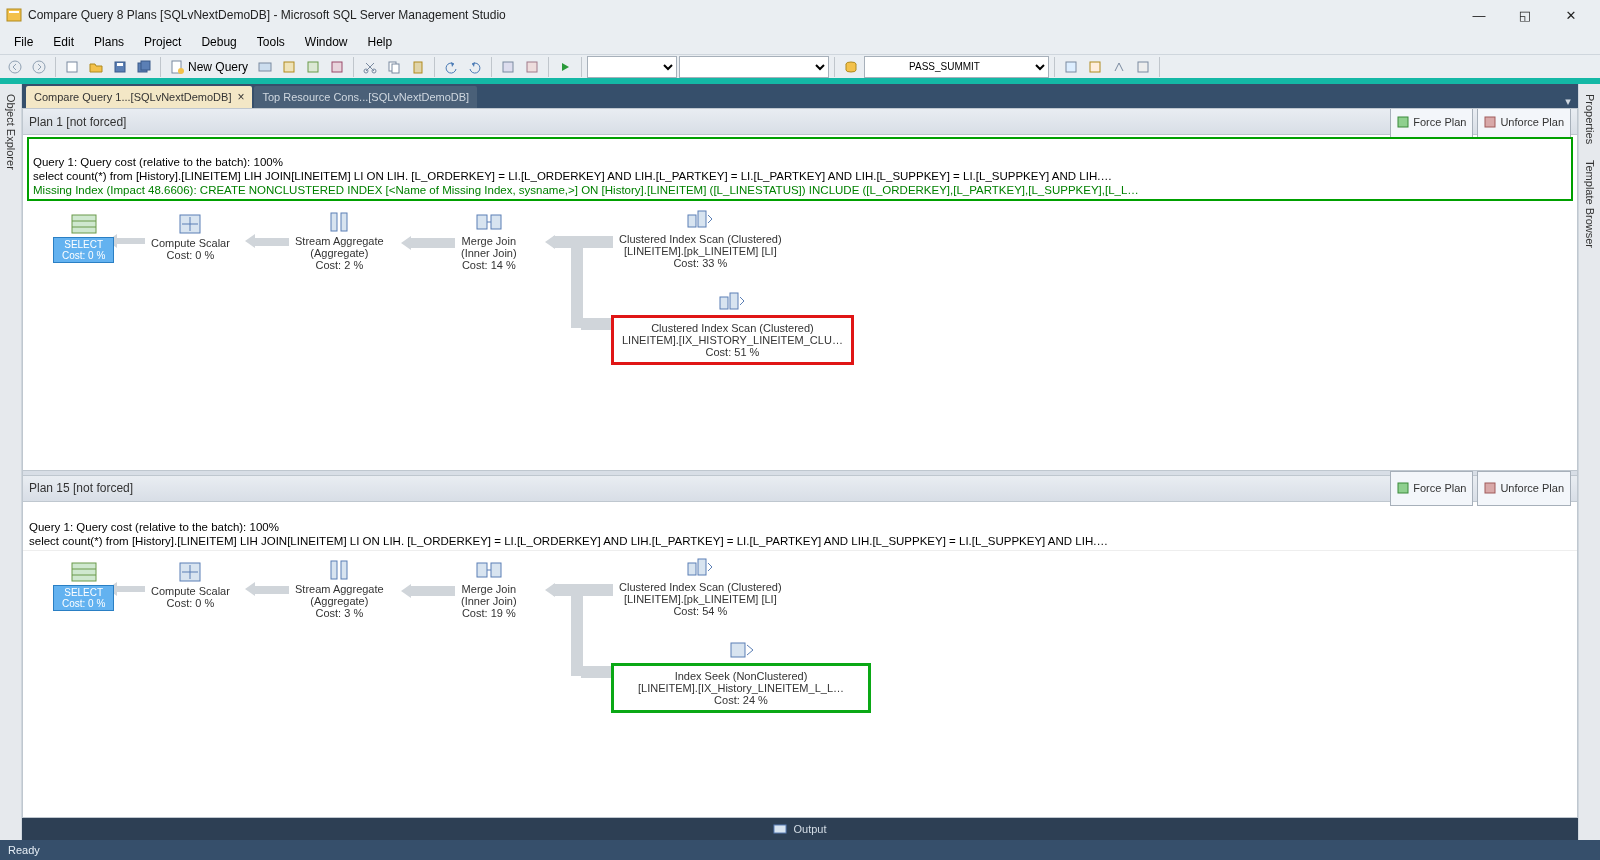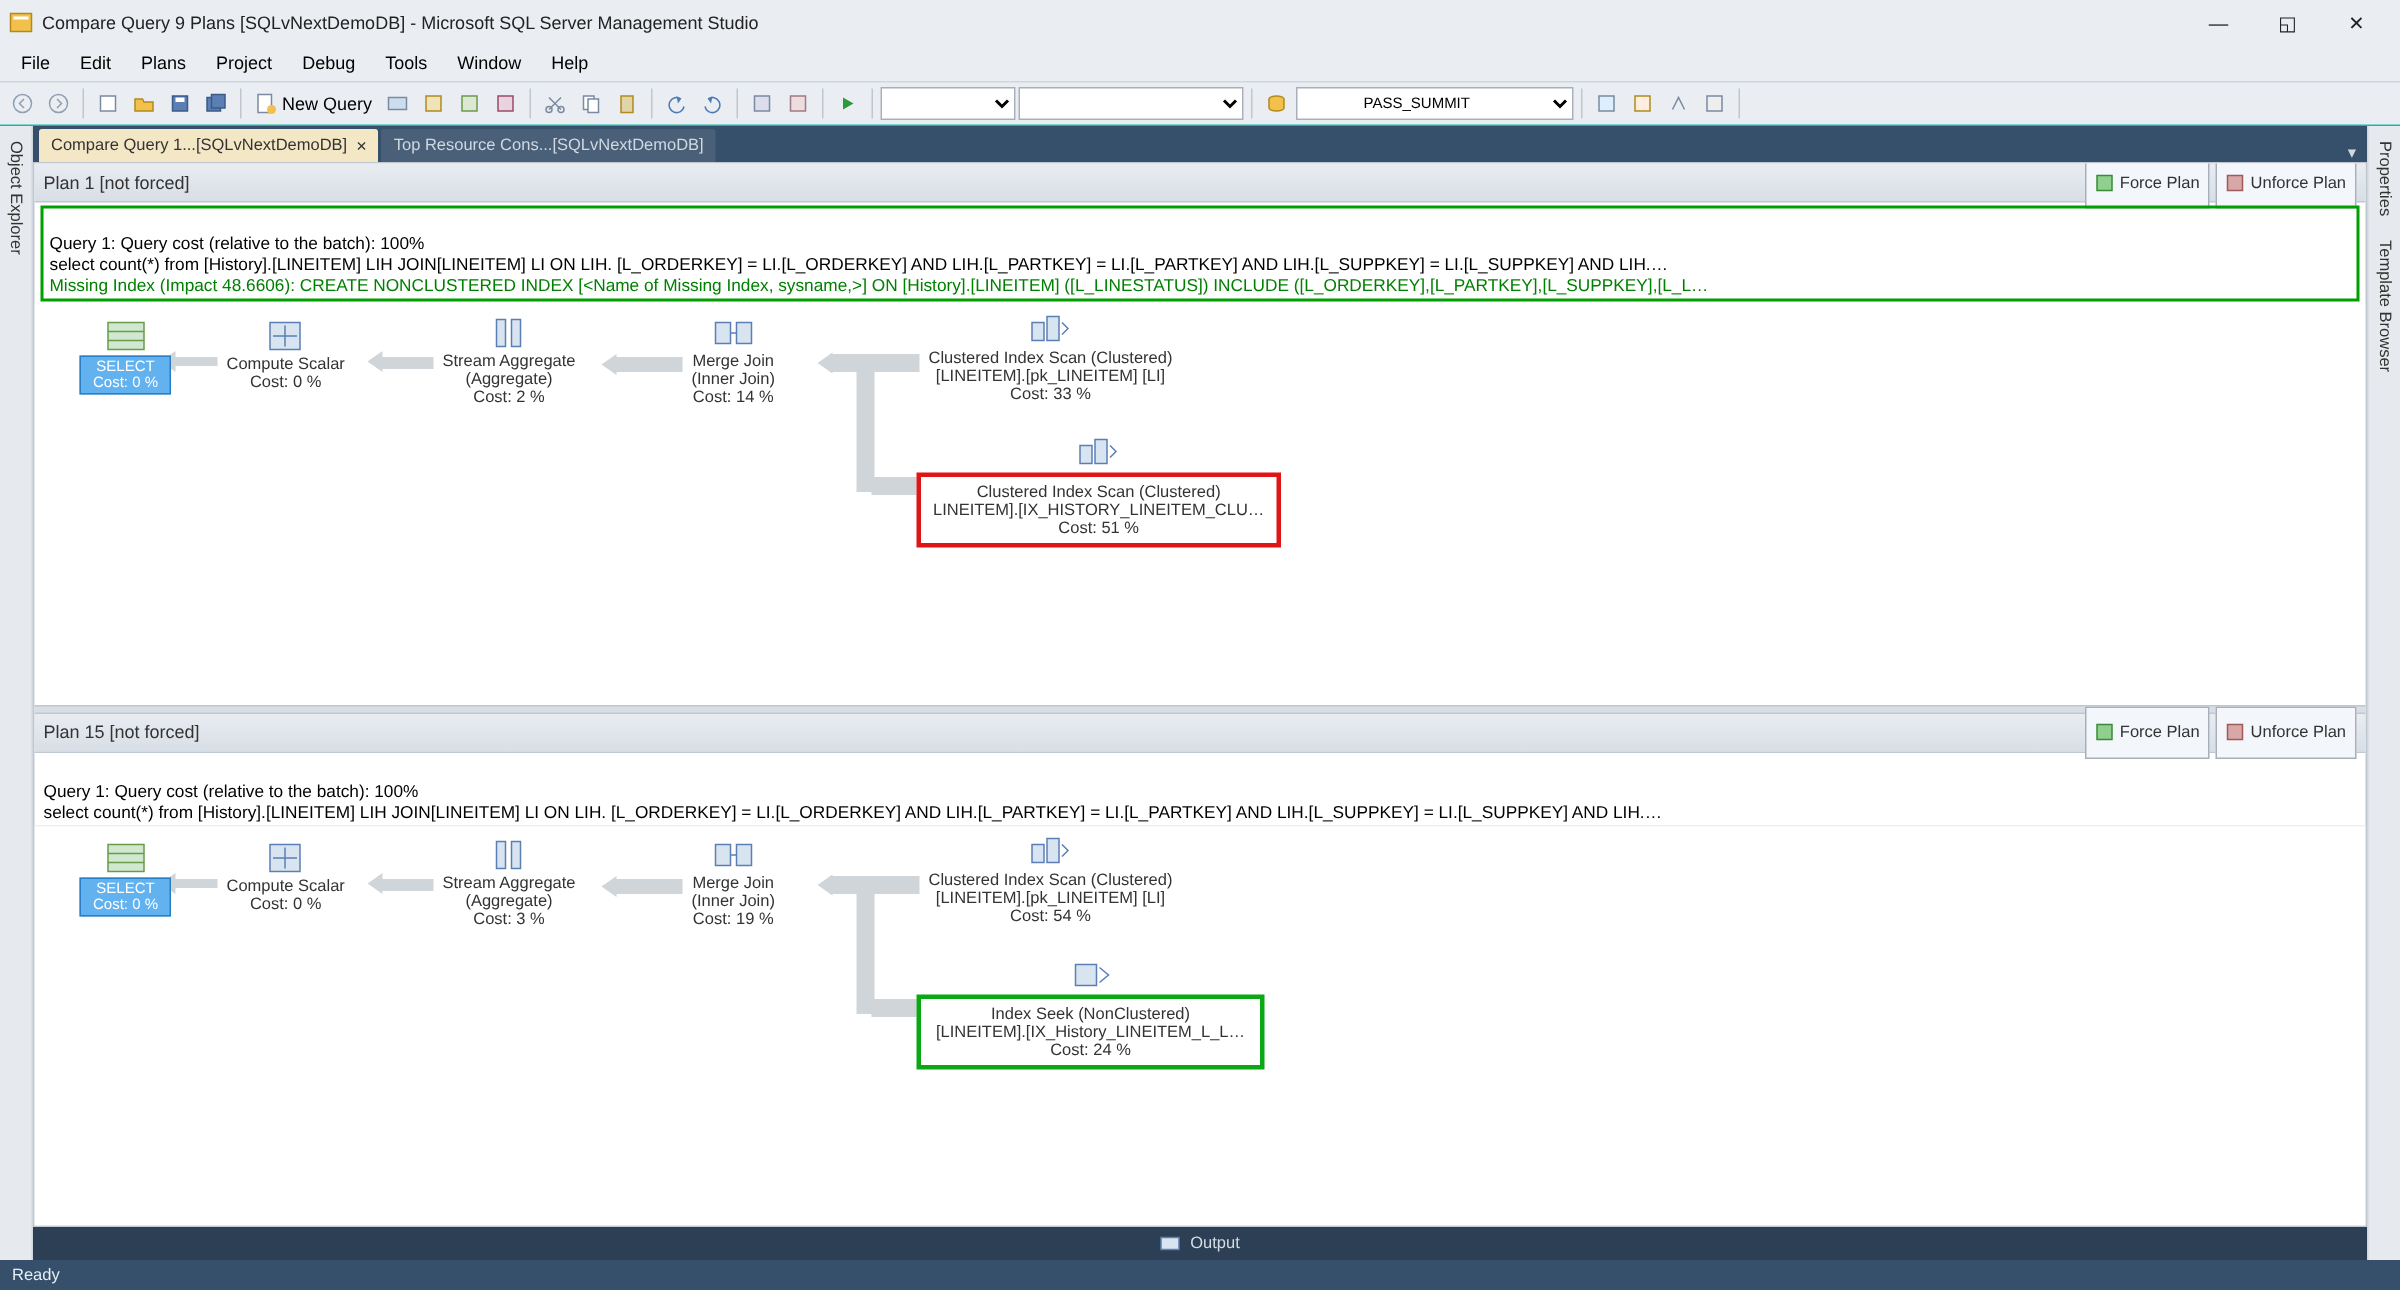--- a/index.html
+++ b/index.html
@@ -4,21 +4,21 @@
 <style>
 * { box-sizing: border-box; margin: 0; padding: 0; font-family: "Segoe UI", Tahoma, sans-serif; }
 html, body { width: 1600px; height: 860px; overflow: hidden; background: #fff; }
 .titlebar { height: 30px; background: #eaeef2; display: flex; align-items: center; padding: 0 6px; font-size: 12px; color: #222; }
 .titlebar .icon { width: 16px; height: 16px; margin-right: 6px; }
 .titlebar .title { flex: 1; }
 .winbtns { display: flex; gap: 0; }
 .winbtn { width: 46px; height: 30px; display: flex; align-items: center; justify-content: center; font-size: 13px; }
 .menubar { height: 24px; background: #eaeef2; display: flex; align-items: center; padding: 0 4px; font-size: 12px; }
 .menubar .menu { padding: 2px 10px; cursor: default; }
-.toolbar { height: 30px; background: #eaeef2; border-top: 1px solid #cfd6dd; border-bottom: 1px solid #14b8a6; display: flex; align-items: center; padding: 0 4px; gap: 2px; font-size: 12px; }
+.toolbar { height: 30px; background: #eaeef2; border-top: 1px solid #cfd6dd; border-bottom: 6px solid #14b8a6; display: flex; align-items: center; padding: 0 4px; gap: 2px; font-size: 12px; }
 .toolbar .sep { width: 1px; height: 20px; background: #c0c6cc; margin: 0 3px; }
 .toolbar .tbtn { width: 22px; height: 22px; display: flex; align-items: center; justify-content: center; border: 1px solid transparent; }
 .toolbar .newq { display: flex; align-items: center; gap: 4px; padding: 0 4px; height: 22px; }
 .toolbar select, .toolbar .combo { height: 22px; font-size: 10px; border: 1px solid #a7b0ba; background: #fff; padding-left: 40px; }
 .main { display: flex; height: calc(860px - 30px - 24px - 30px - 20px); }
 .side-tab { width: 22px; background: #e6e9ed; border-right: 1px solid #cfd6dd; display: flex; align-items: flex-start; justify-content: center; padding-top: 6px; }
 .side-tab .vtext { writing-mode: vertical-rl; font-size: 11px; color: #333; cursor: default; padding: 4px 2px; }
 .center { flex: 1; display: flex; flex-direction: column; background: #fff; }
 .doctabs { height: 24px; background: #364f6b; display: flex; align-items: flex-end; padding-left: 4px; }
 .doctab { height: 22px; padding: 0 8px; font-size: 11px; display: flex; align-items: center; gap: 6px; color: #d0d8e0; background: #4a6078; margin-right: 2px; border-top-left-radius: 2px; border-top-right-radius: 2px; cursor: default; }
@@ -33,40 +33,40 @@
 .querytext { font-family: Consolas, monospace; font-size: 11.5px; padding: 4px 6px 2px 6px; white-space: pre; overflow: hidden; border-bottom: 1px solid #eee; }
 .querytext .missing { color: #008000; }
 .greenbox { border: 2px solid #00a000; margin: 2px 4px; }
 .plancanvas { flex: 1; position: relative; background: #fff; overflow: hidden; }
 .divider { height: 6px; background: #d8dee6; cursor: row-resize; border-top: 1px solid #bfc7cf; border-bottom: 1px solid #bfc7cf; }
 .node { position: absolute; text-align: center; font-family: Consolas, monospace; font-size: 11px; color: #333; }
 .node .ic { width: 28px; height: 22px; margin: 0 auto 2px auto; }
 .node .ln { white-space: nowrap; }
 .selectbox { background: #63b2f0; color: #fff; border: 1px solid #2a7fc4; padding: 1px 8px; font-size: 10px; }
 .redframe { border: 3px solid #e01515; padding: 4px 8px; }
-.greenframe { border: 3px solid #0aa815; padding: 4px 10px; }
+.greenframe { border: 3px solid #0aa815; padding: 4px 24px; }
 .arrow { position: absolute; background: #d0d5da; }
 .arrow.h { height: 10px; }
 .arrow.v { width: 10px; }
 .arrowhead { position: absolute; width: 0; height: 0; border-top: 7px solid transparent; border-bottom: 7px solid transparent; border-right: 10px solid #d0d5da; }
 .outputbar { height: 22px; background: #2d3f54; color: #d4dde6; font-size: 11px; display: flex; align-items: center; padding: 0 8px; gap: 6px; justify-content: center; }
 .statusbar { height: 20px; background: #364f6b; color: #e6eef6; font-size: 11px; display: flex; align-items: center; padding: 0 8px; }
 svg { display: block; }
 </style>
 </head>
 <body>
 
 <div class="titlebar">
   <span class="icon">
     <svg viewBox="0 0 16 16">
         <rect x="1" y="2" width="14" height="12" fill="#f3c14b" stroke="#b08a1e"></rect>
         <rect x="3" y="4" width="10" height="2" fill="#fff"></rect>
       </svg>
   </span>
-  <span class="title">Compare Query 9 Plans [SQLvNextDemoDB] - Microsoft SQL Server Management Studio</span>
+  <span class="title">Compare Query 8 Plans [SQLvNextDemoDB] - Microsoft SQL Server Management Studio</span>
   <div class="winbtns">
     <div class="winbtn">—</div>
     <div class="winbtn">◱</div>
     <div class="winbtn">✕</div>
   </div>
 </div>
 
 <div class="menubar">
   <div class="menu">File</div>
   <div class="menu">Edit</div>

